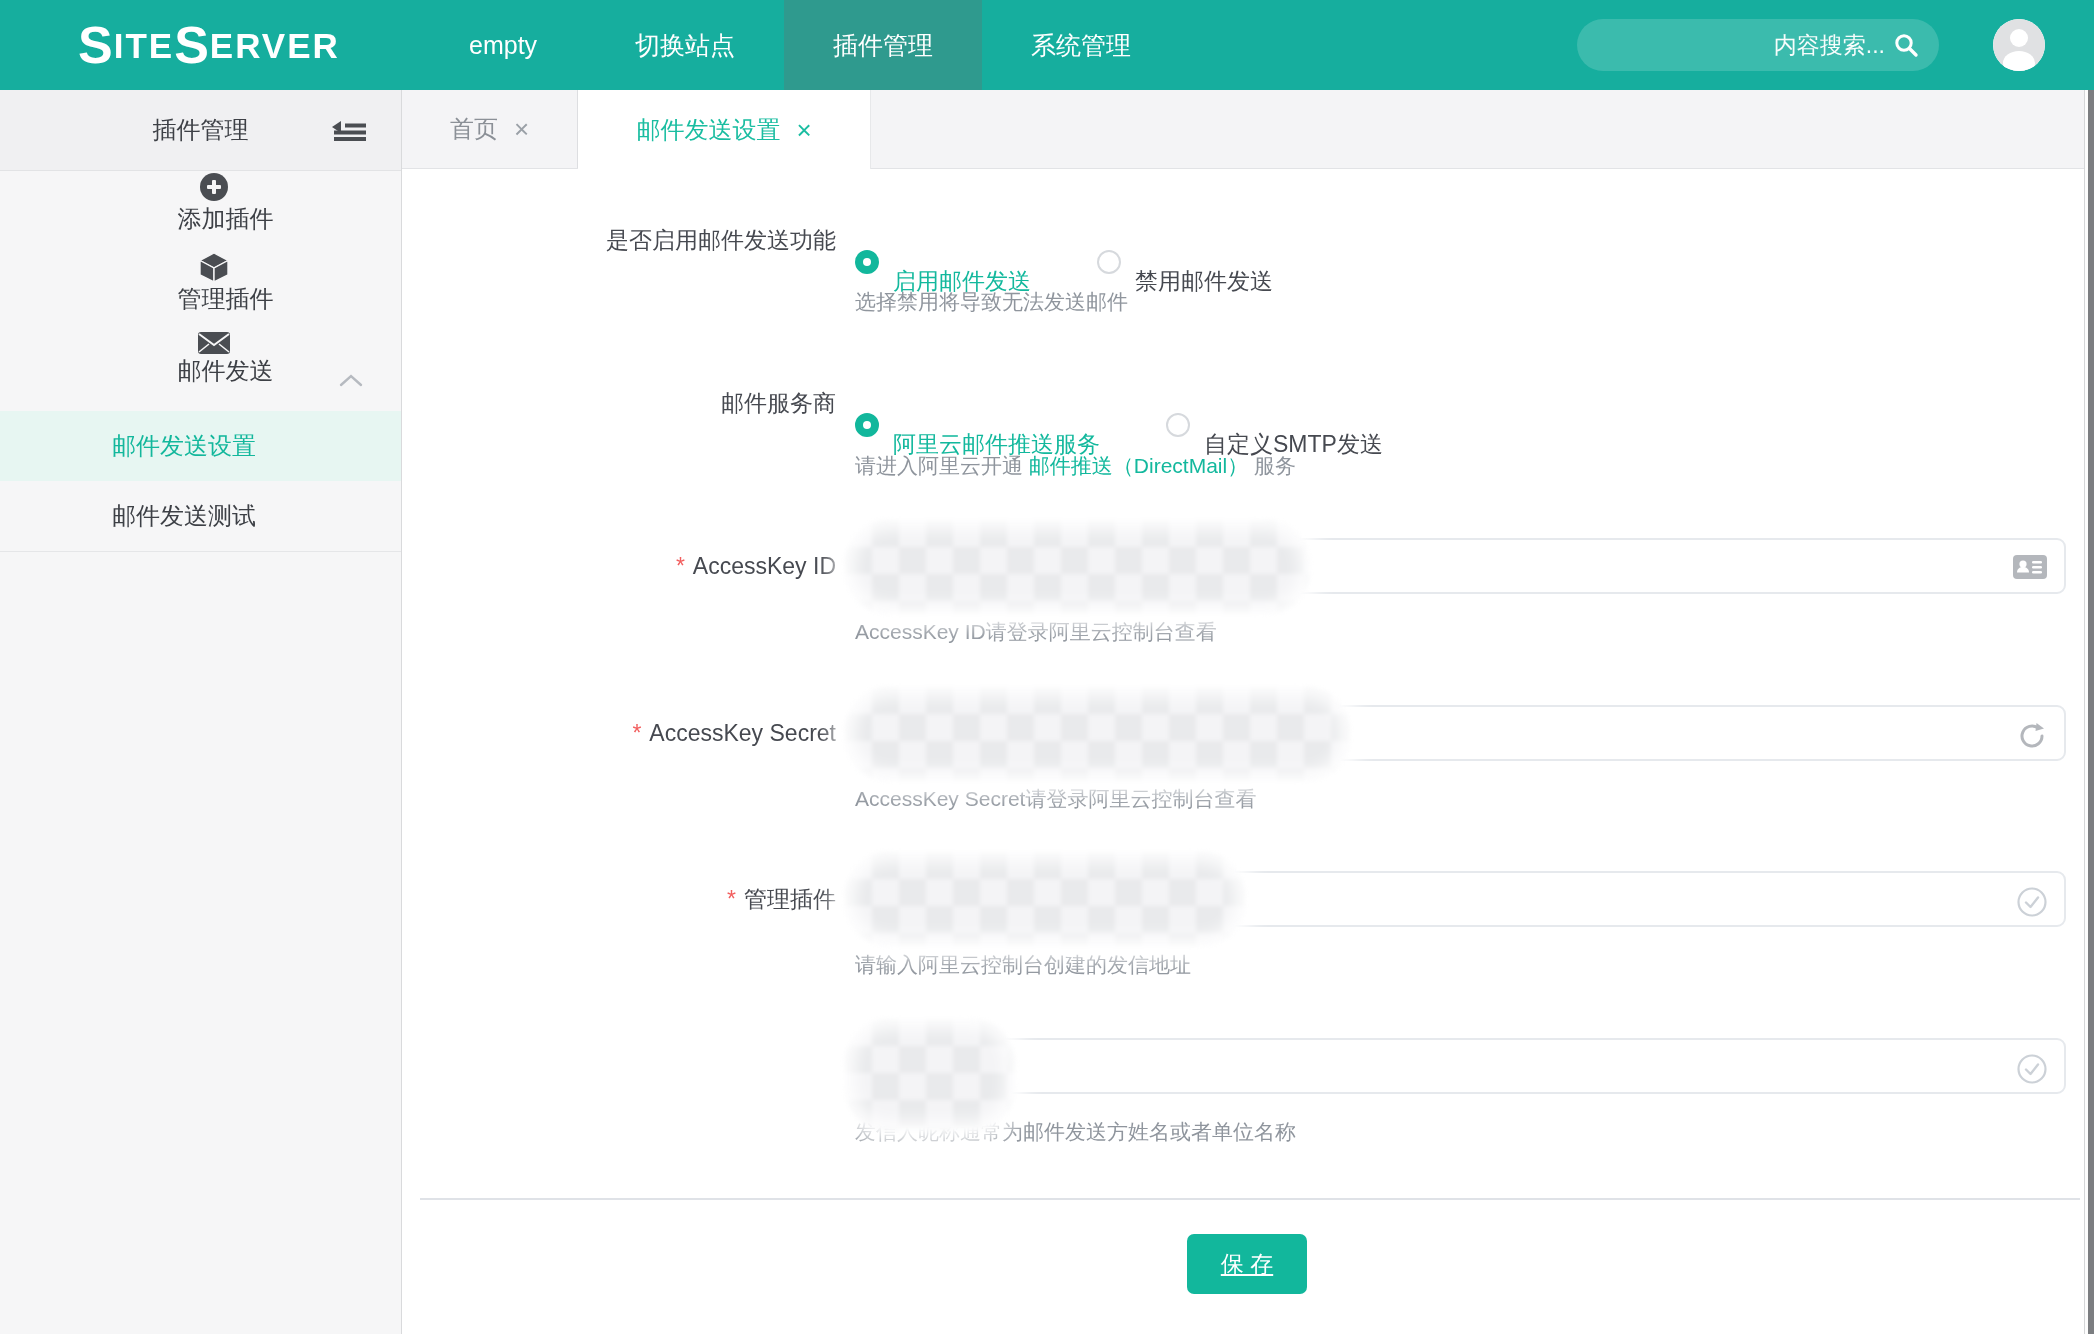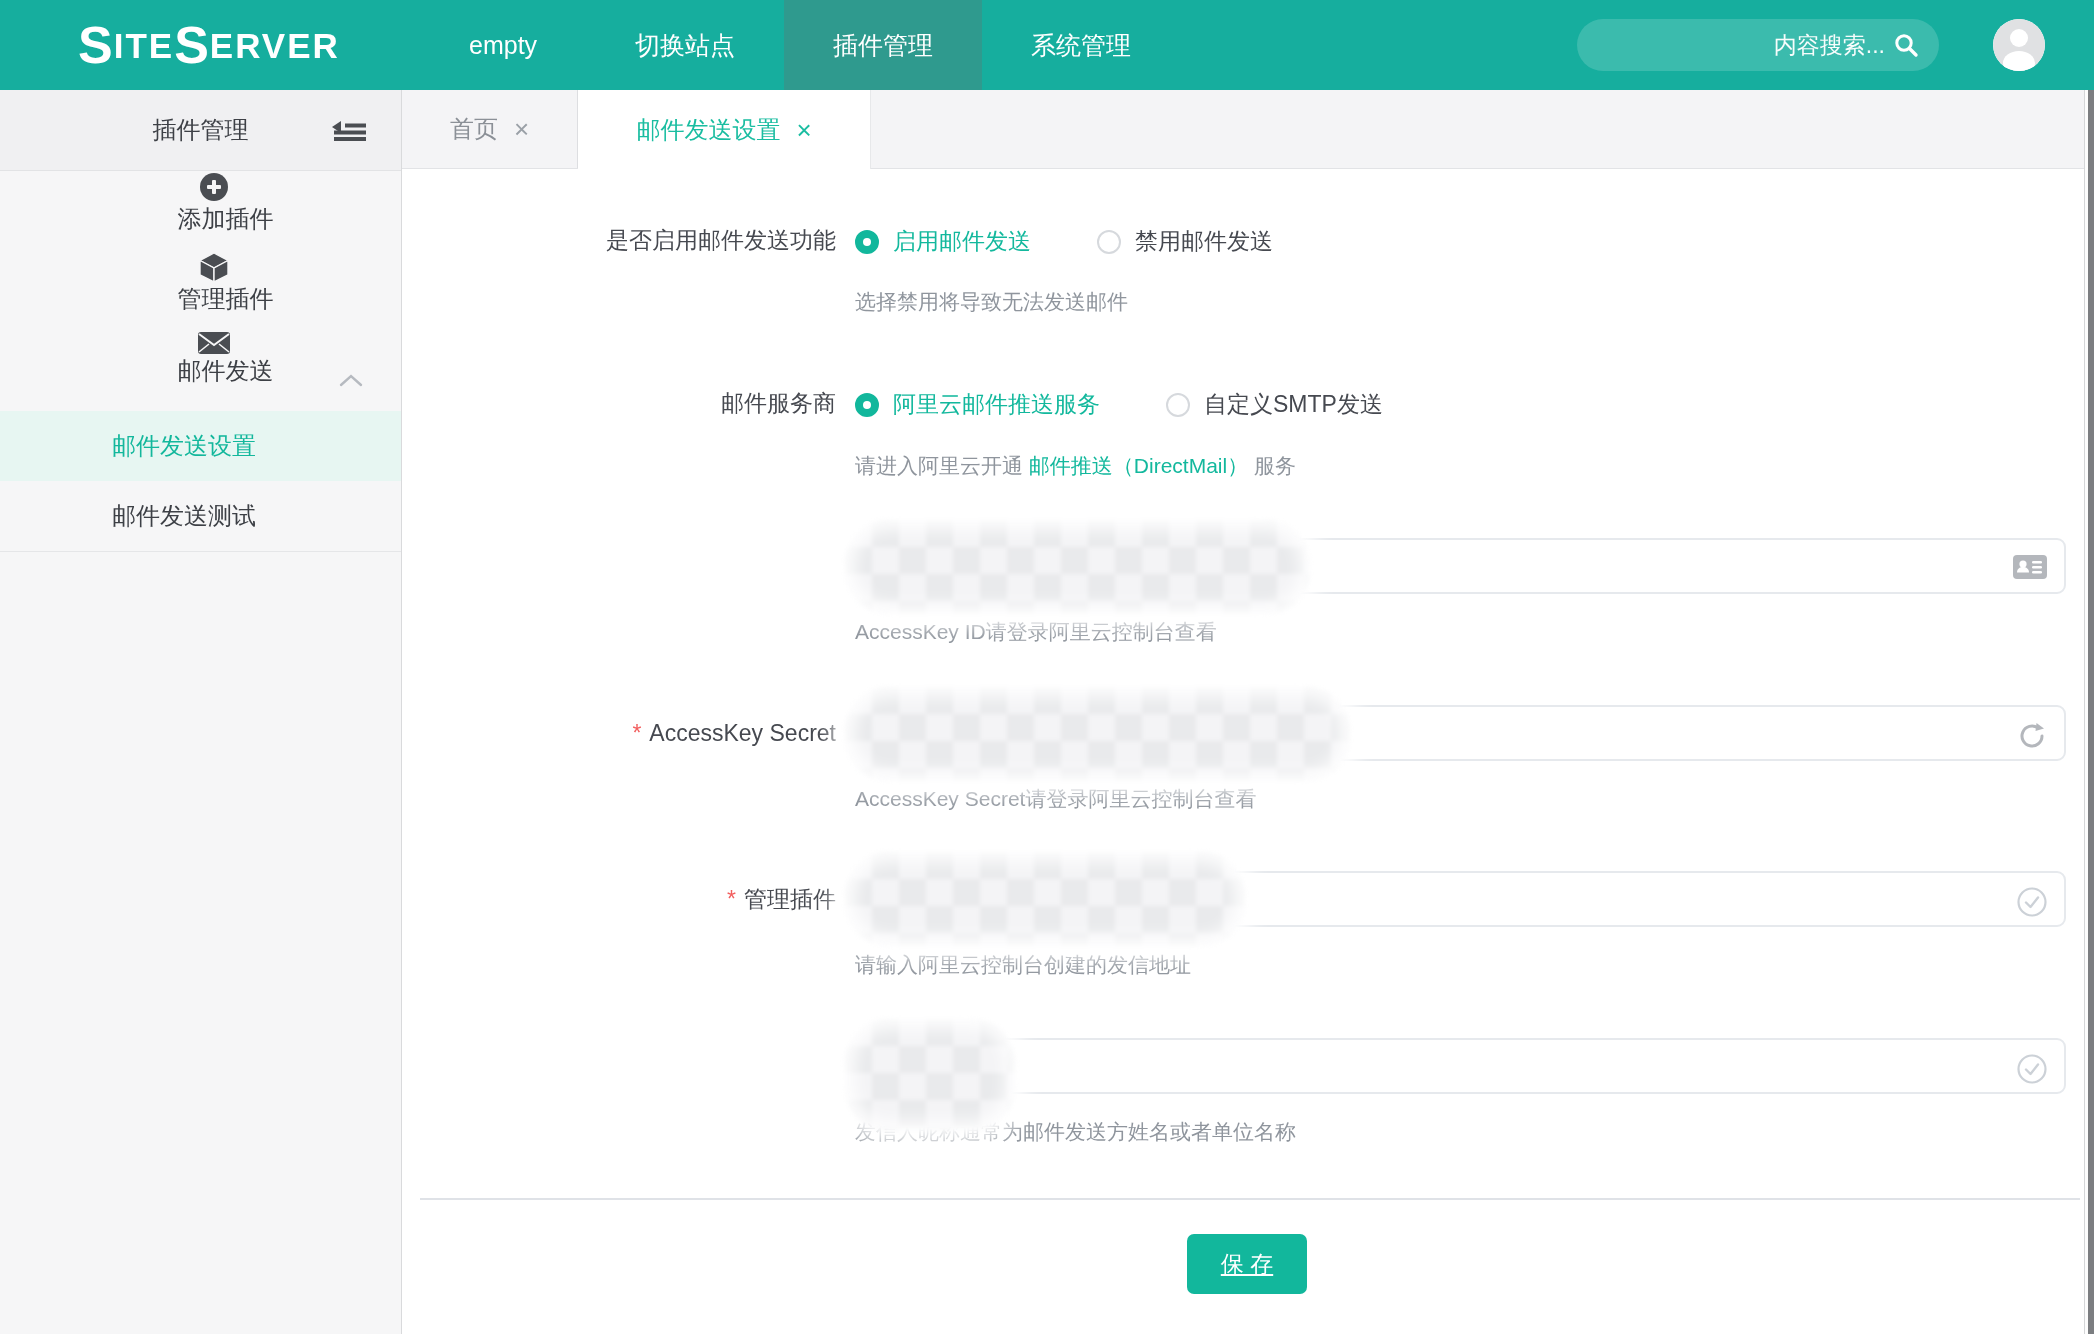--- a/index.html
+++ b/index.html
@@ -44,21 +44,21 @@
   .tab-active .x{color:#1abda1;}
 
   
   .content{position:absolute;left:402px;top:168px;width:1692px;height:1166px;background:#fff;}
   .flabel{position:absolute;left:18px;width:416px;text-align:right;font-size:23px;color:#464950;line-height:32px;white-space:nowrap;}
   .req{color:#f25f5f;margin-right:8px;}
   .rgroup{position:absolute;left:453px;display:flex;align-items:center;}
   .radio{width:24px;height:24px;border-radius:50%;background:#fff;border:2px solid #d6d9dd;box-sizing:border-box;display:inline-block;cursor:pointer;}
   .radio.checked{background:#12b79c;border-color:#12b79c;position:relative;}
   .radio.checked::after{content:"";position:absolute;left:50%;top:50%;width:8px;height:8px;border-radius:50%;background:#fff;transform:translate(-50%,-50%);}
-  .rlabel{font-size:23px;margin-left:14px;color:#464950;cursor:pointer;}
+  .rlabel{font-size:23px;margin-left:14px;color:#464950;cursor:pointer;margin-top:40px;}
   .rlabel.sel{color:#13b89d;}
   .rspace{width:66px;}
   .fhelp{position:absolute;left:453px;font-size:21px;color:#8f959d;line-height:30px;white-space:nowrap;}
   .fhelp a{color:#13b89d;text-decoration:none;cursor:pointer;}
   .finput{position:absolute;left:453px;width:1211px;height:56px;box-sizing:border-box;border:2px solid #e6e9ed;border-radius:9px;background:#fff;}
   .finput input{position:absolute;left:0;top:0;width:100%;height:100%;border:none;outline:none;background:transparent;
                 font-size:22px;padding:0 60px 0 18px;box-sizing:border-box;font-family:inherit;}
   .ficon{position:absolute;right:16px;top:13px;}
   .blob{position:absolute;z-index:6;border-radius:44px;
         background:repeating-conic-gradient(#e9eaec 0% 25%, #f4f4f6 0% 50%);background-size:54px 54px;
@@ -187,20 +187,21 @@
     <div class="flabel" style="top:219px;"><span>邮件服务商</span></div>
     <div class="rgroup" style="top:221px;">
       <span class="radio checked"></span>
       <span class="rlabel sel">阿里云邮件推送服务</span>
       <span class="rspace"></span>
       <span class="radio"></span>
       <span class="rlabel">自定义SMTP发送</span>
     </div>
     <div class="fhelp" style="top:283px;"><span>请进入阿里云开通 </span><a>邮件推送（DirectMail）</a><span> 服务</span></div>
 
+    <div class="flabel" style="top:382px;"><span class="req">*</span><span>AccessKey ID</span></div>
     <div class="finput" style="top:370px;">
       <input type="text" style="">
       <span class="ficon">
         <svg width="36" height="28" viewBox="0 0 36 28">
             <rect x="1" y="2" width="34" height="24" rx="4" fill="#b4b7bc"></rect>
             <circle cx="11" cy="11" r="3.6" fill="#ffffff"></circle>
             <path d="M5 19.5 c0-3.6 2.7-5.5 6-5.5 s6 1.9 6 5.5 z" fill="#ffffff"></path>
             <rect x="20" y="8" width="10" height="2.6" rx="1.3" fill="#ffffff"></rect>
             <rect x="20" y="13" width="10" height="2.6" rx="1.3" fill="#ffffff"></rect>
             <rect x="20" y="18" width="10" height="2.6" rx="1.3" fill="#ffffff"></rect>

